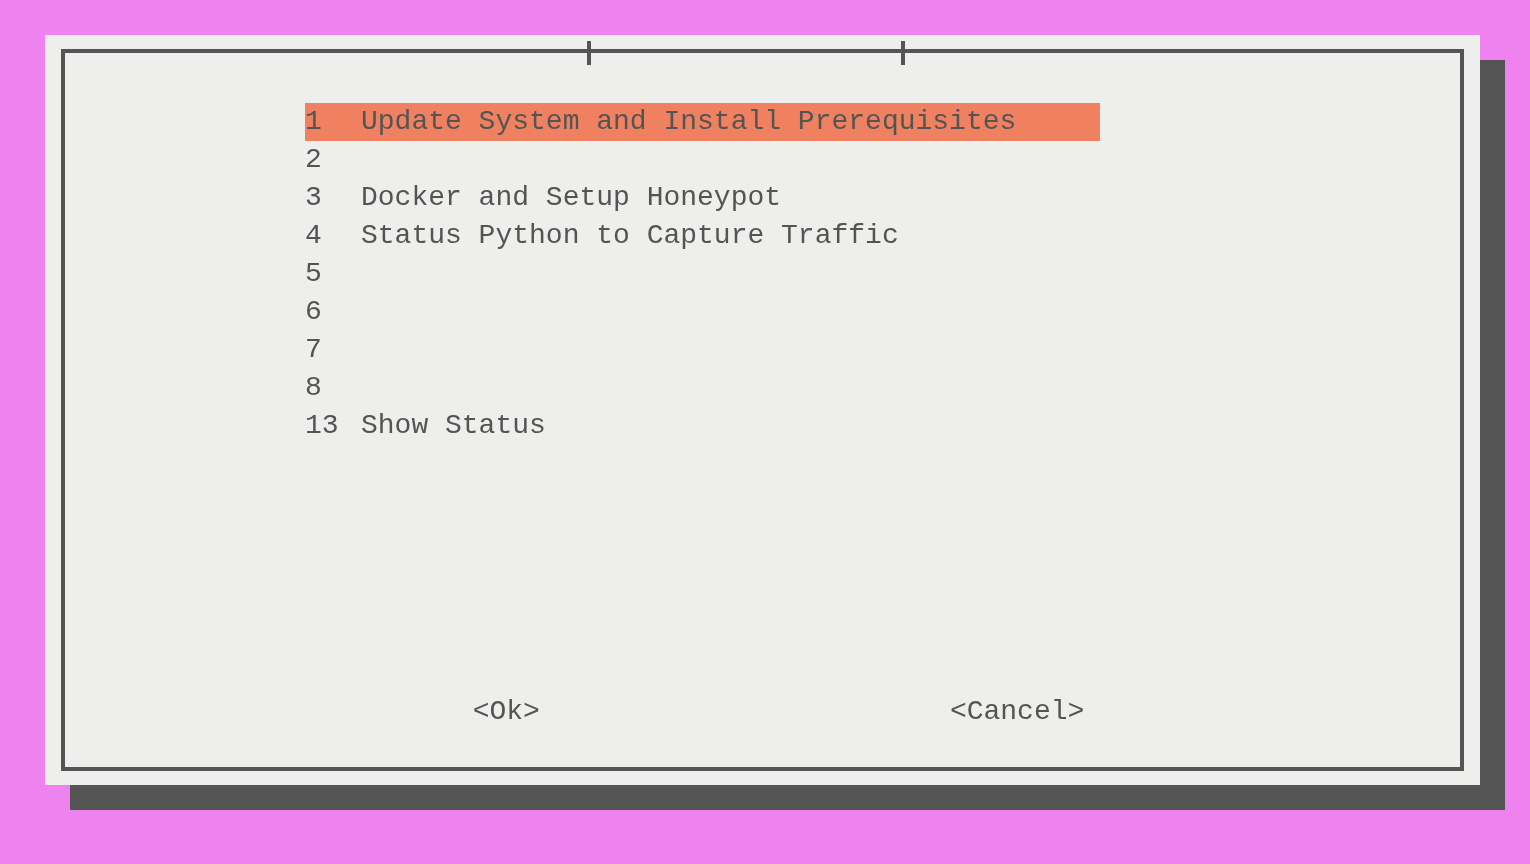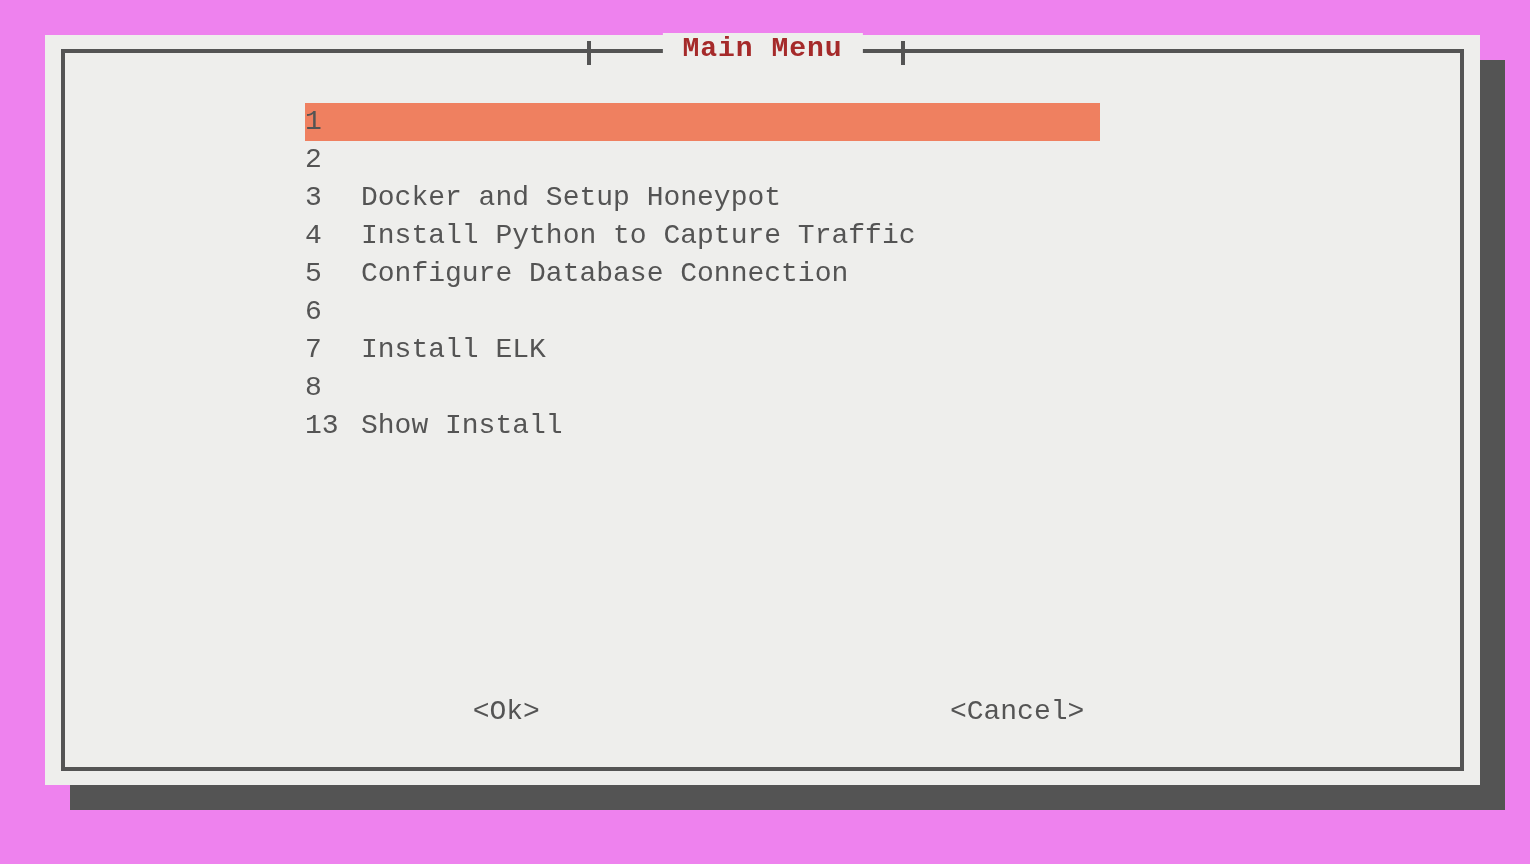--- a/index.html
+++ b/index.html
@@ -116,33 +116,32 @@
     }
   </style>
 </head>
 <body>
 
 <div class="dialog-shadow"></div>
 
 <div class="dialog">
   <div class="dialog-border">
     <div class="title-tick-left"></div>
-    <div class="title">Main Menu</div>
     <div class="title-tick-right"></div>
 
     <div class="menu-list">
-        <div class="menu-item selected"><span class="menu-number">1</span></div>
+        <div class="menu-item selected"><span class="menu-number">1</span><span>Update System and Install Prerequisites</span></div>
         <div class="menu-item"><span class="menu-number">2</span></div>
         <div class="menu-item"><span class="menu-number">3</span><span>Docker and Setup Honeypot</span></div>
-        <div class="menu-item"><span class="menu-number">4</span><span>Install Python to Capture Traffic</span></div>
-        <div class="menu-item"><span class="menu-number">5</span><span>Configure Database Connection</span></div>
+        <div class="menu-item"><span class="menu-number">4</span><span>Status Python to Capture Traffic</span></div>
+        <div class="menu-item"><span class="menu-number">5</span></div>
         <div class="menu-item"><span class="menu-number">6</span></div>
-        <div class="menu-item"><span class="menu-number">7</span><span>Install ELK</span></div>
+        <div class="menu-item"><span class="menu-number">7</span></div>
         <div class="menu-item"><span class="menu-number">8</span></div>
-        <div class="menu-item"><span class="menu-number">13</span><span>Show Install</span></div>
+        <div class="menu-item"><span class="menu-number">13</span><span>Show Status</span></div>
       </div>
 
     <div class="buttons">
       <span class="button">&lt;Ok&gt;</span>
       <span class="button">&lt;Cancel&gt;</span>
     </div>
   </div>
 </div>
 
 </body></html>

